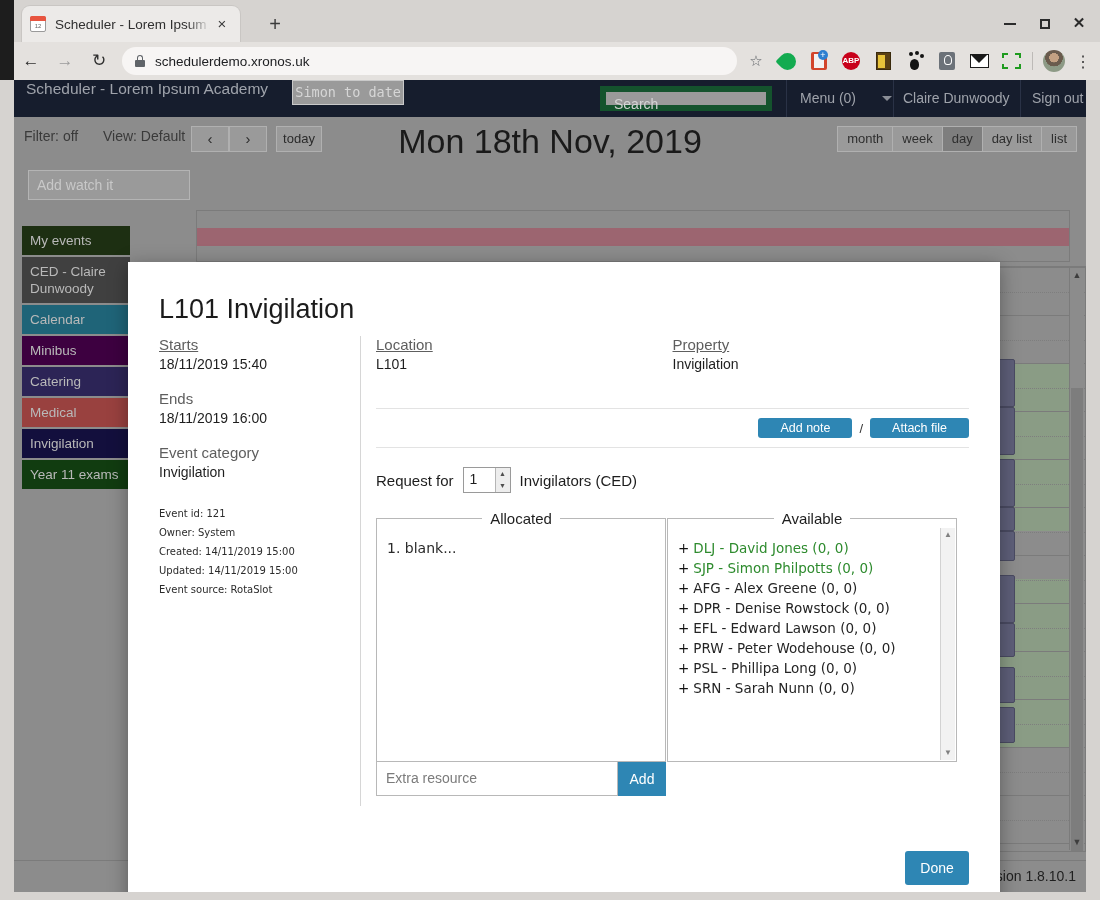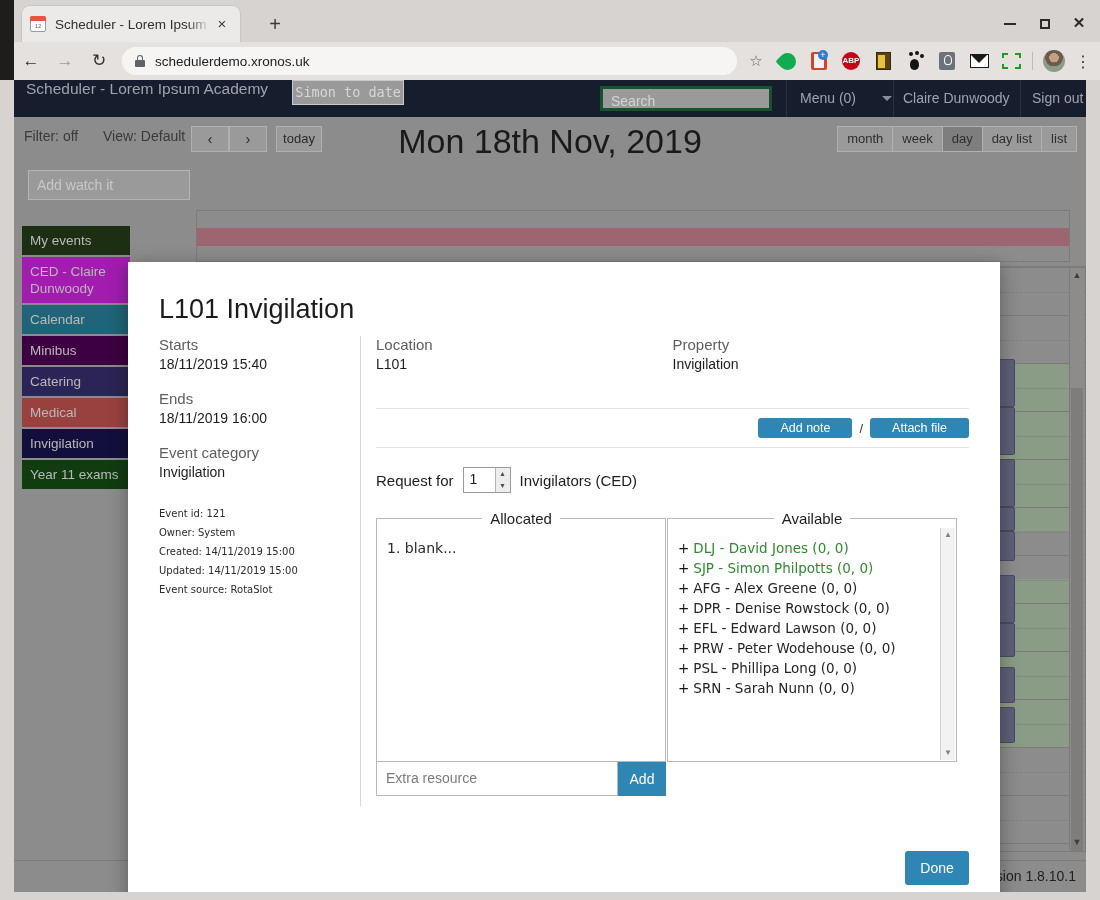--- a/index.html
+++ b/index.html
@@ -130,21 +130,21 @@
   }
   #brand { margin-left: 12px; font-size: 15.5px; color: #9fa3ab; }
   #jump-to-date {
     margin-left: 24px; width: 112px; height: 25px;
     background: #9a9a9a; border: 1px solid #c9c9c9;
     color: #d6d6d6; font-size: 13.5px; line-height: 23px; text-align: center;
     font-family: "DejaVu Sans Mono", monospace;
   }
   #search-box {
     position: absolute; left: 586px; top: 6px; width: 172px; height: 25px;
-    background: #9a9a9a; border: 3px solid #14532d;
+    background: #9a9a9a; border: 6px solid #14532d;
     color: #d4d4d4; font-size: 14px; line-height: 24px; padding-left: 8px;
   }
   .hdr-sep { position:absolute; top:0; width:1px; height:37px; background:#2a3246; }
   #menu-item { position: absolute; left: 786px; top: 0; height: 37px; line-height:37px; font-size:14px; color:#9fa3ab; }
   #menu-caret { position:absolute; left:868px; top:16px; width:0;height:0;border-left:5px solid transparent;border-right:5px solid transparent;border-top:5px solid #8a8e96; }
   #user-name { position: absolute; left: 889px; top:0; height:37px; line-height:37px; font-size:14px; color:#9fa3ab; }
   #sign-out { position: absolute; left: 1018px; top:0; height:37px; line-height:37px; font-size:14px; color:#9fa3ab; }
 
   #subbar {
     position: absolute; left: 0; top: 37px; width: 1072px; height: 38px;
@@ -204,21 +204,21 @@
   #modal {
     position:absolute; left:114px; top:182px; width:872px; height:666px;
     background:#ffffff; box-shadow: 0 4px 18px rgba(0,0,0,0.35);
   }
   #modal-title {
     position:absolute; left:31px; top:32px; font-size:27px; color:#1b1b1b; font-weight:normal;
   }
   #col-left { position:absolute; left:31px; top:74px; width:185px; }
   #col-divider { position:absolute; left:232px; top:74px; width:1px; height:470px; background:#d6d6d6; }
   .fld-label { font-size:15px; color:#5e5e5e; margin-top:18px; }
-  .fld-label:first-child { margin-top:0; }
+  .fld-label:first-child { margin-top:0;text-decoration:underline; }
   .fld-value { font-size:14px; color:#1e1e1e; margin-top:3px; }
   #meta { margin-top:28px; }
   .meta-line { font-size:10px; color:#2b2b2b; margin-bottom:8px; font-family:"DejaVu Sans", sans-serif; }
 
   #col-right { position:absolute; left:248px; top:74px; right:31px; }
   .two-col { display:flex; }
   .two-col > div { flex: 1 1 50%; }
   .hr { height:1px; background:#e3e3e3; margin-top:36px; }
   #notes-row { display:flex; justify-content:flex-end; align-items:center; padding:9px 0; }
   .pillbtn {
@@ -338,21 +338,21 @@
       <div class="vbtn">week</div>
       <div class="vbtn active">day</div>
       <div class="vbtn">day list</div>
       <div class="vbtn">list</div>
     </div>
 
     <div id="addwatch">Add watch it</div>
 
     <div id="sidebar">
       <div class="side-item" style="background:#1d2f12">My events</div>
-      <div class="side-item" style="background:#a21caf">CED - Claire Dunwoody</div>
+      <div class="side-item" style="background:#404040">CED - Claire Dunwoody</div>
       <div class="side-item" style="background:#1f6478">Calendar</div>
       <div class="side-item" style="background:#3d0040">Minibus</div>
       <div class="side-item" style="background:#2c2456">Catering</div>
       <div class="side-item" style="background:#99413f">Medical</div>
       <div class="side-item" style="background:#130f3d">Invigilation</div>
       <div class="side-item" style="background:#113c10">Year 11 exams</div>
     </div>
 
     <div id="calwrap">
       <div id="cal-allday">

